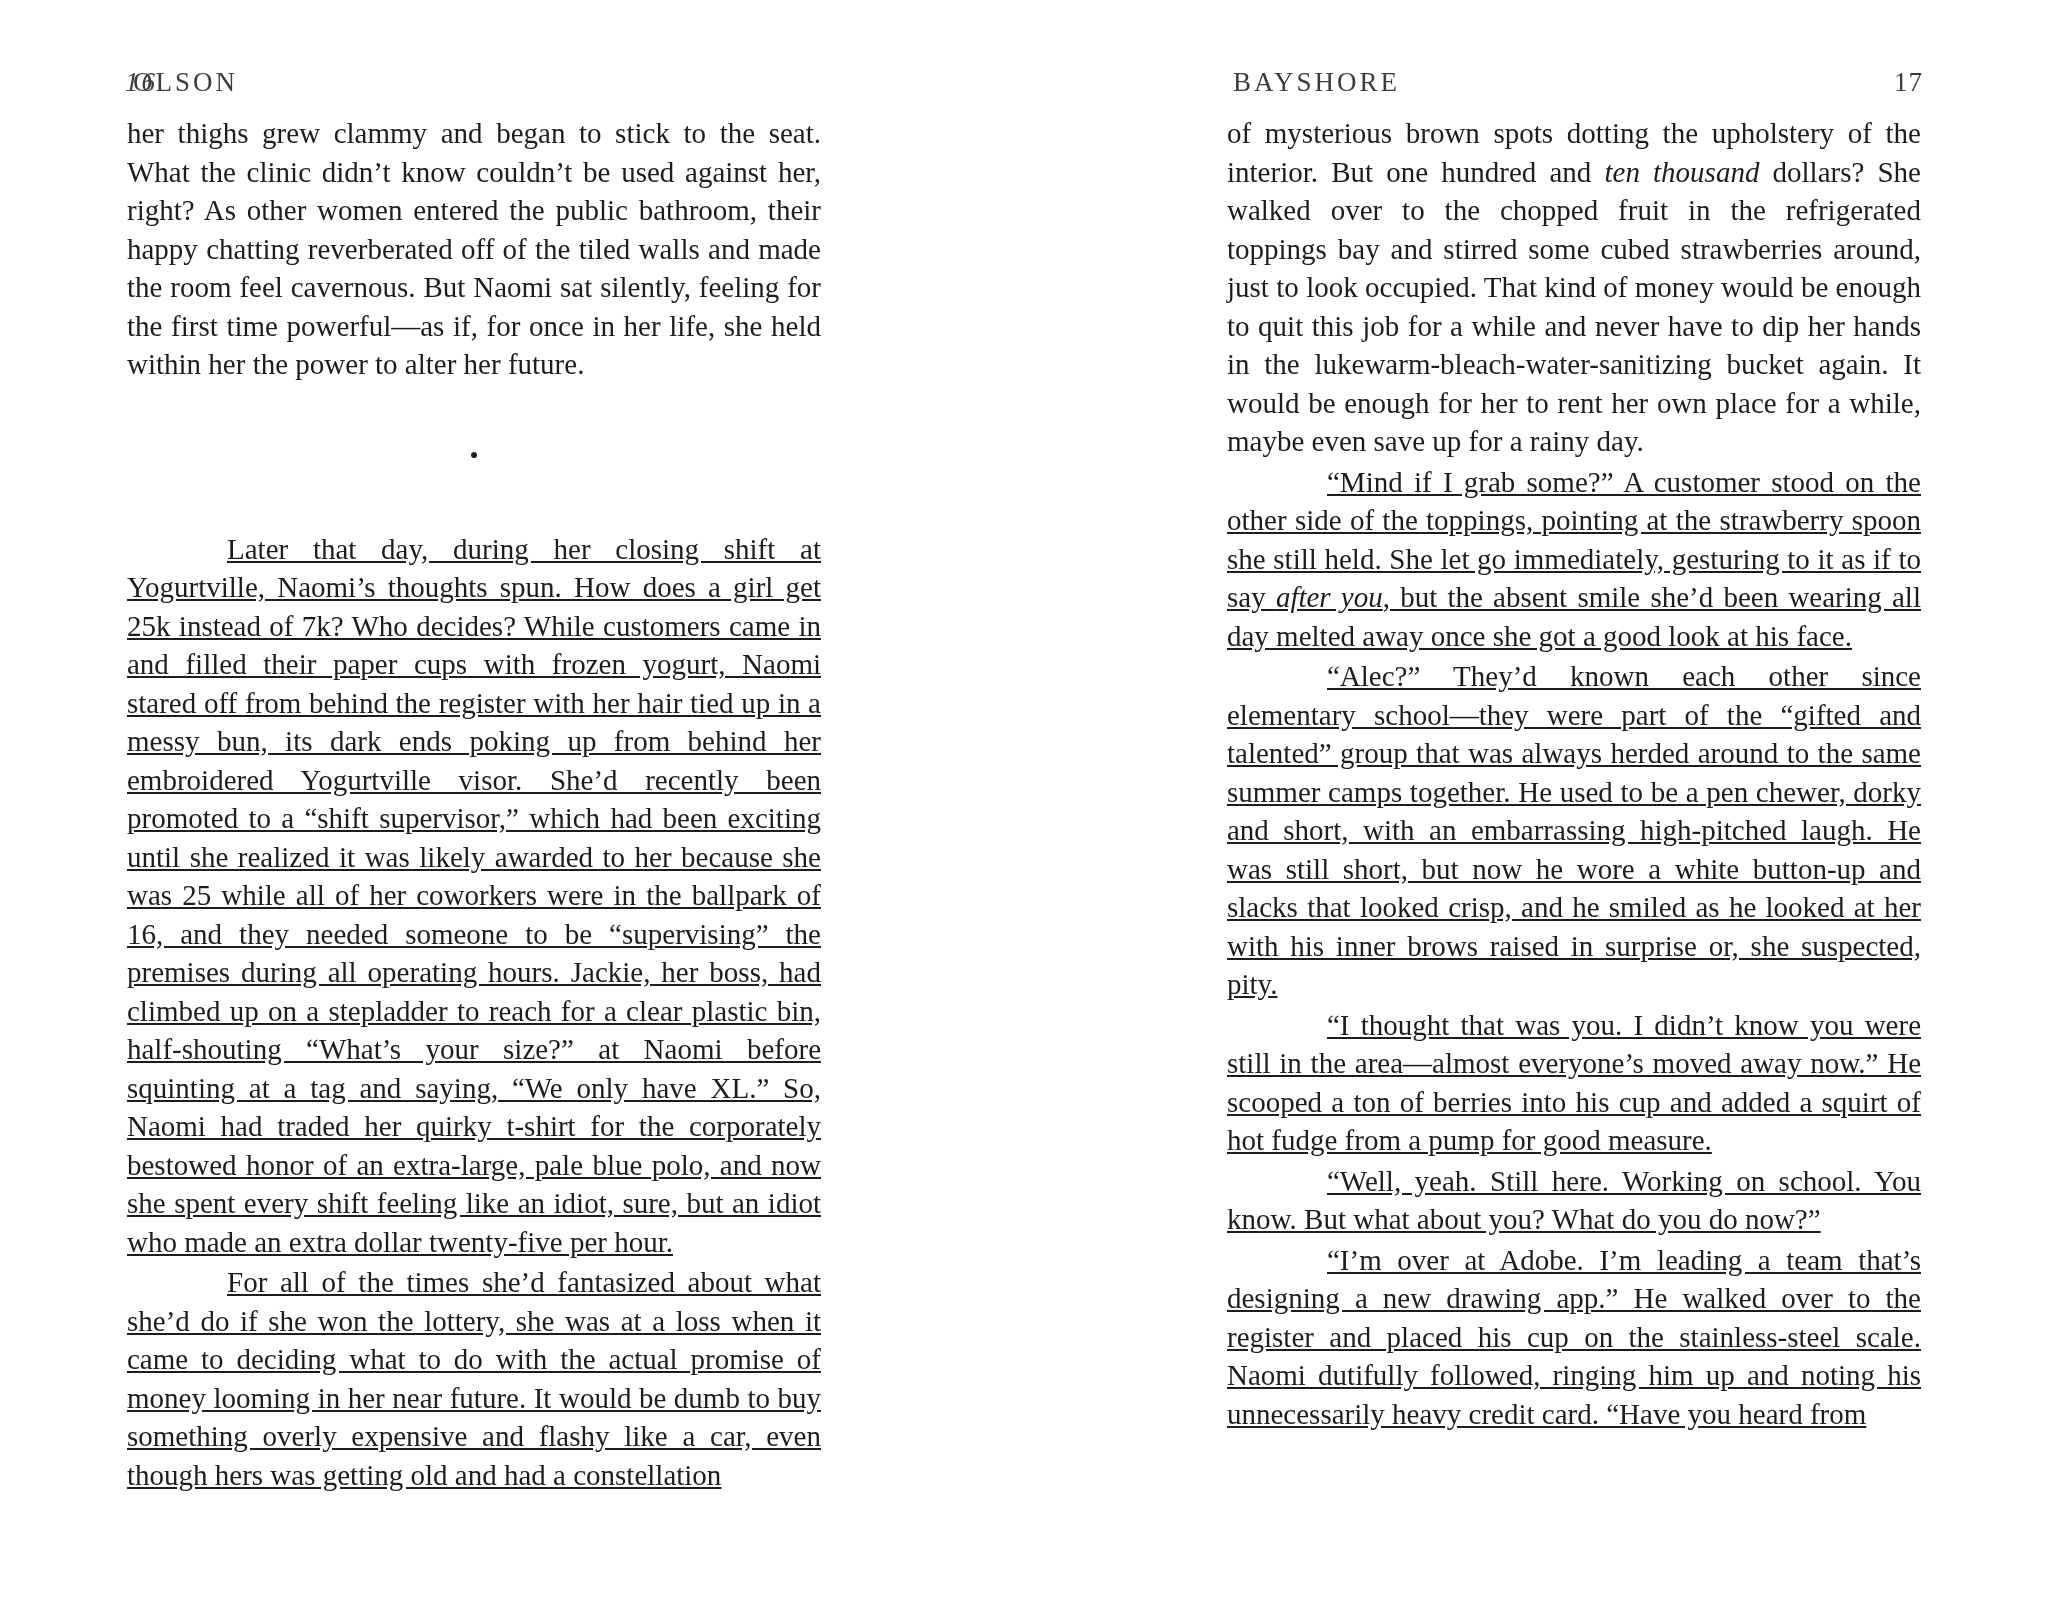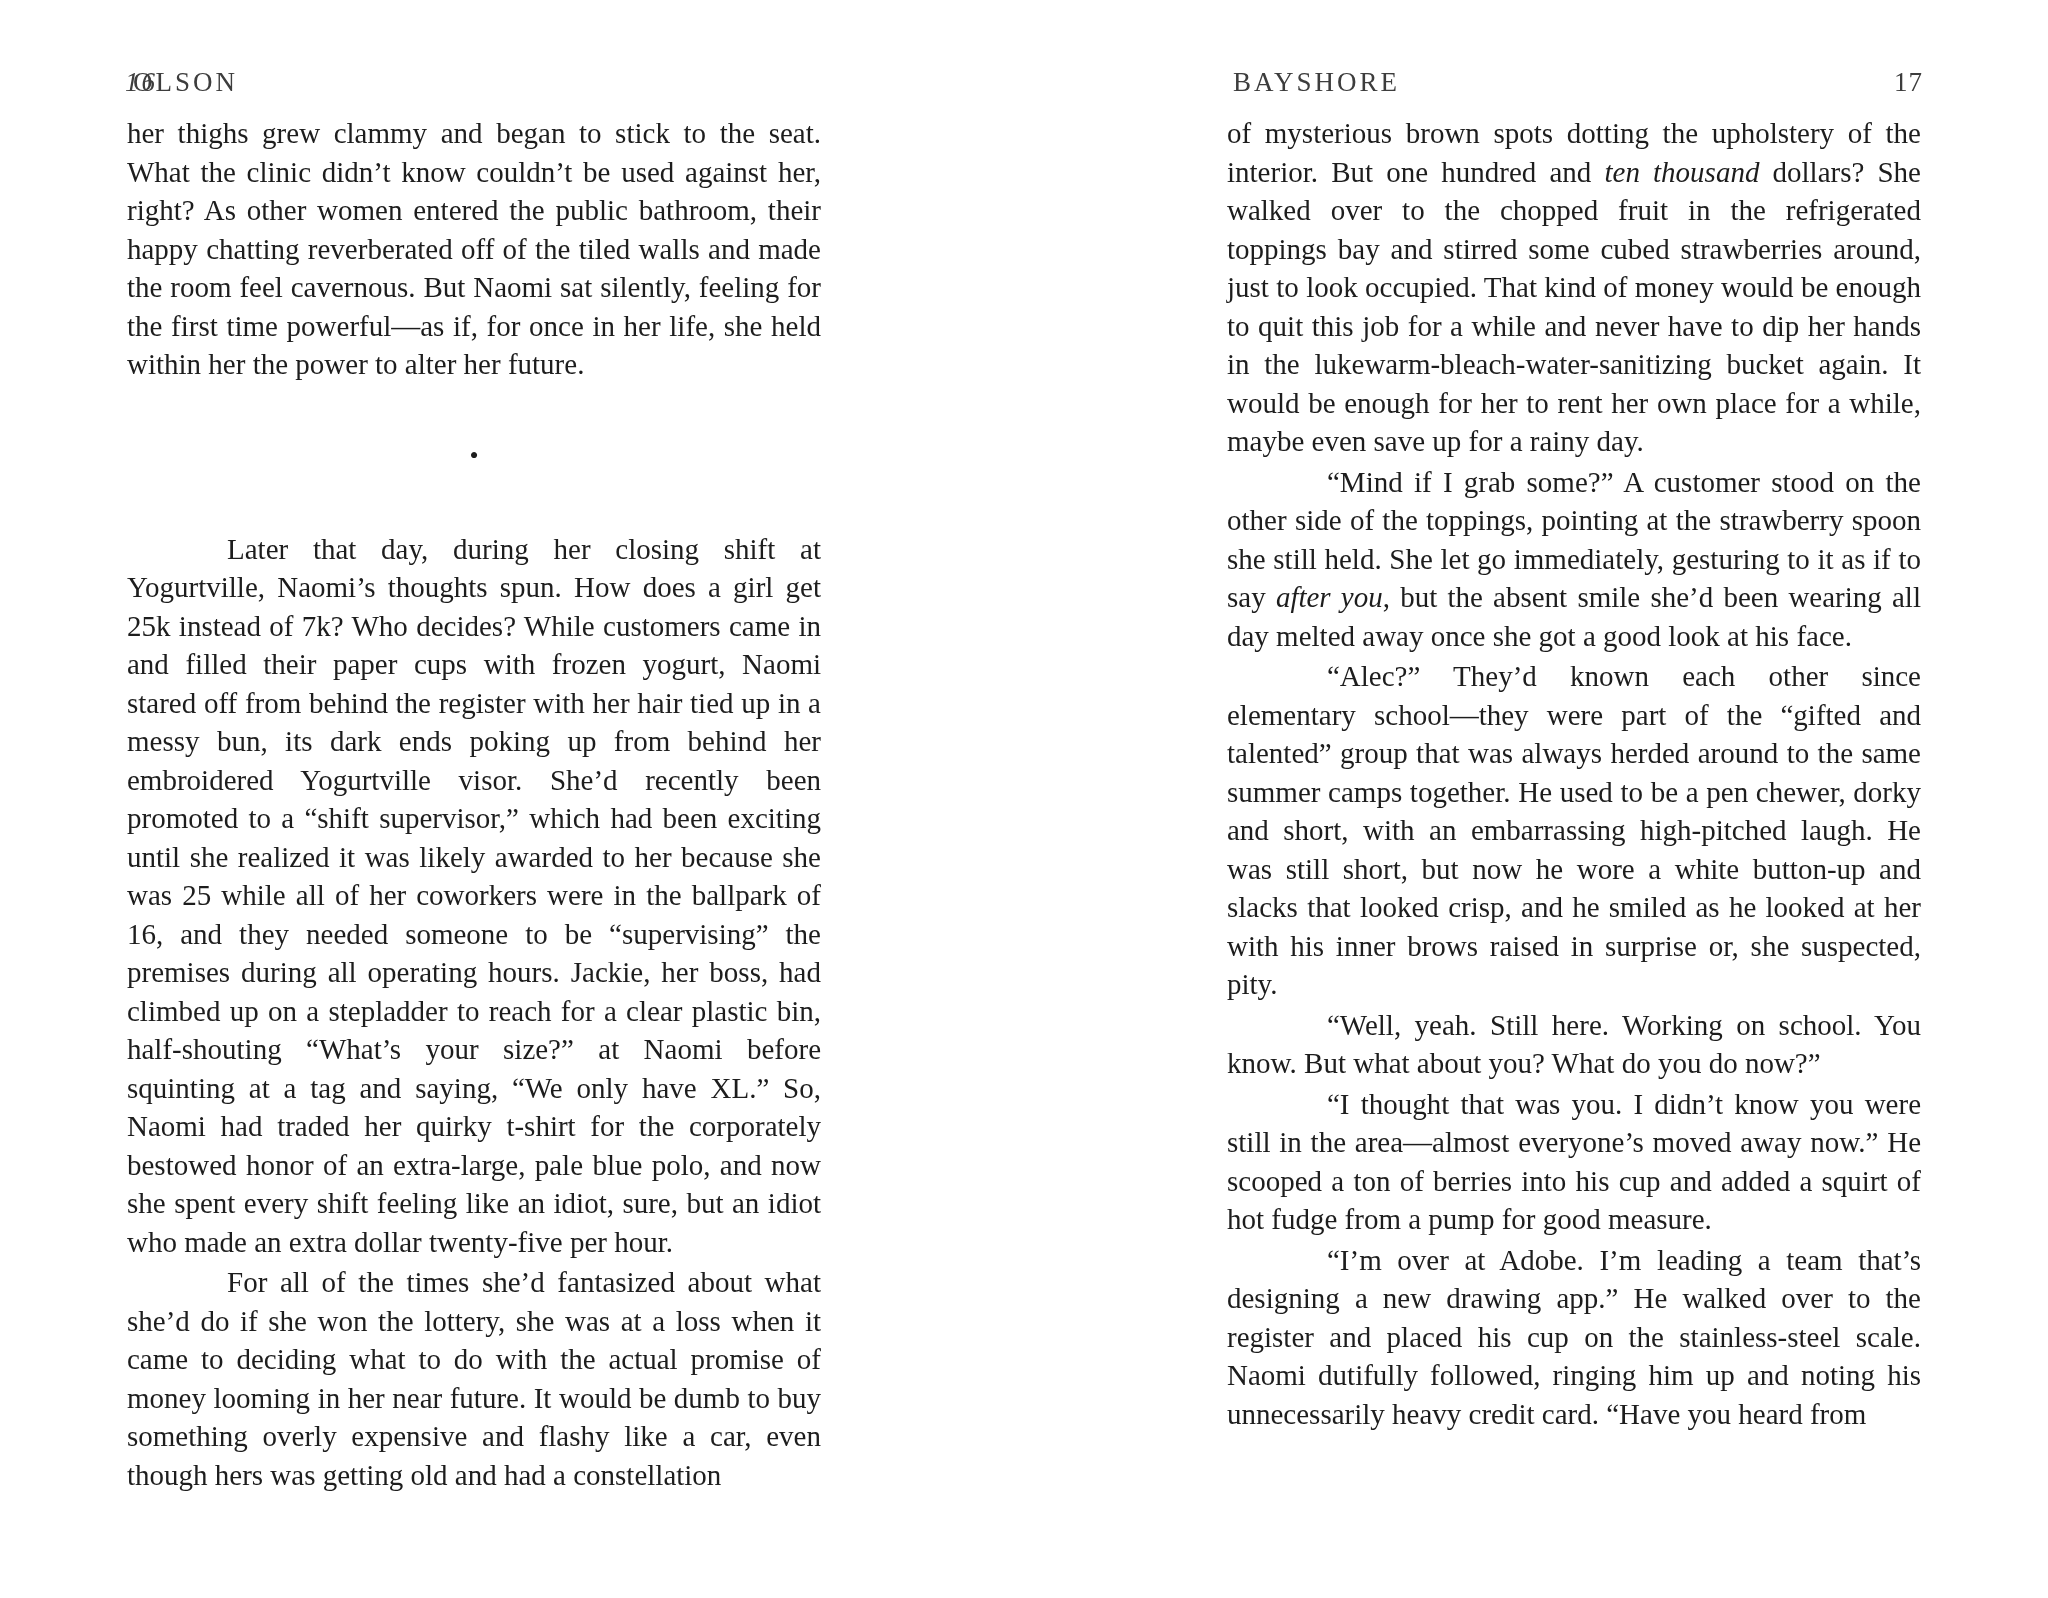--- a/index.html
+++ b/index.html
@@ -42,21 +42,21 @@
     position: absolute;
     top: 112px;
     left: 0;
     width: 100%;
     font-size: 29px;
     line-height: 38.5px;
     color: #1d1d1d;
     text-align: justify;
   }
   p.para { margin: 2px; padding: 0; }
-  p.para.indent { text-indent: 100px; }
+  p.para.indent { text-indent: 100px; text-decoration: underline; }
   .para em { font-style: italic; }
 
   .scene-break {
     height: 142px;
     display: flex;
     align-items: center;
     justify-content: center;
   }
   .scene-break .dot {
     font-size: 26px;
@@ -87,19 +87,19 @@
   <div class="page" id="page-right">
     <div class="running-head">
       <span class="rh-left"></span>
       <span class="rh-center">BAYSHORE</span>
       <span class="rh-right">17</span>
     </div>
     <div class="page-body">
         <p class="para"><span>of mysterious brown spots dotting the upholstery of the interior. But one hundred and </span><em>ten thousand</em><span> dollars? She walked over to the chopped fruit in the refrigerated toppings bay and stirred some cubed strawberries around, just to look occupied. That kind of money would be enough to quit this job for a while and never have to dip her hands in the lukewarm-bleach-water-sanitizing bucket again. It would be enough for her to rent her own place for a while, maybe even save up for a rainy day.</span></p>
         <p class="para indent"><span>“Mind if I grab some?” A customer stood on the other side of the toppings, pointing at the strawberry spoon she still held. She let go immediately, gesturing to it as if to say </span><em>after you</em><span>, but the absent smile she’d been wearing all day melted away once she got a good look at his face.</span></p>
         <p class="para indent"><span>“Alec?” They’d known each other since elementary school—they were part of the “gifted and talented” group that was always herded around to the same summer camps together. He used to be a pen chewer, dorky and short, with an embarrassing high-pitched laugh. He was still short, but now he wore a white button-up and slacks that looked crisp, and he smiled as he looked at her with his inner brows raised in surprise or, she suspected, pity.</span></p>
+        <p class="para indent"><span>“I thought that was you. I didn’t know you were still in the area—almost everyone’s moved away now.” He scooped a ton of berries into his cup and added a squirt of hot fudge from a pump for good measure.</span></p>
         <p class="para indent"><span>“Well, yeah. Still here. Working on school. You know. But what about you? What do you do now?”</span></p>
-        <p class="para indent"><span>“I thought that was you. I didn’t know you were still in the area—almost everyone’s moved away now.” He scooped a ton of berries into his cup and added a squirt of hot fudge from a pump for good measure.</span></p>
         <p class="para indent"><span>“I’m over at Adobe. I’m leading a team that’s designing a new drawing app.” He walked over to the register and placed his cup on the stainless-steel scale. Naomi dutifully followed, ringing him up and noting his unnecessarily heavy credit card. “Have you heard from</span></p>
       </div>
   </div>
 
 </div>
 
 </body></html>

